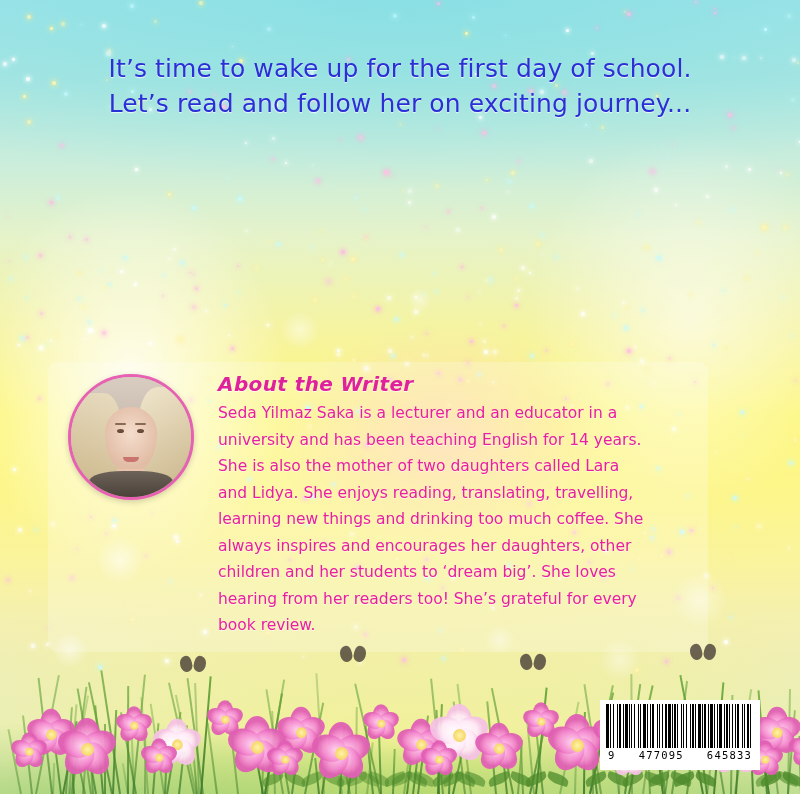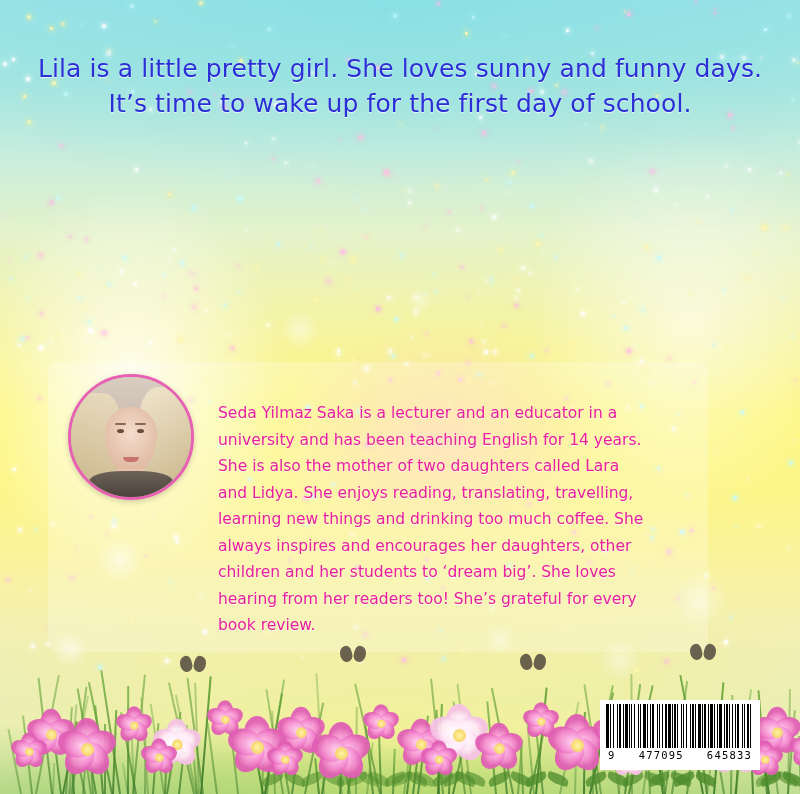--- a/index.html
+++ b/index.html
@@ -714,22 +714,22 @@
       <div class="sp gold" style="width: 1.7px; height: 1.7px; left: 713px; top: 379px; opacity: 0.47;"></div>
       <div class="sp" style="width: 4.4px; height: 4.4px; left: 354px; top: 625px; opacity: 0.44;"></div>
       <div class="sp pink" style="width: 1.9px; height: 1.9px; left: 596px; top: 27px; opacity: 0.61;"></div>
       <div class="sp" style="width: 1.4px; height: 1.4px; left: 330px; top: 263px; opacity: 0.6;"></div>
       <div class="sp" style="width: 1.5px; height: 1.5px; left: 788px; top: 547px; opacity: 0.42;"></div>
       <div class="sp" style="width: 3.3px; height: 3.3px; left: 605px; top: 549px; opacity: 0.83;"></div>
       <div class="sp aqua" style="width: 3.3px; height: 3.3px; left: 131px; top: 90px; opacity: 0.83;"></div>
     </div>
 
   <div class="blurb">
-    <div>Lila is a little pretty girl. She loves sunny and funny days.</div>
     <div>It’s time to wake up for the first day of school.</div>
+    <div>Let’s read and follow her on exciting journey...</div>
   </div>
 
   <div class="author-panel"></div>
 
   <div class="author-photo">
     <div class="photo-art">
       <div class="ph-bg"></div>
       <div class="ph-wall"></div>
       <div class="ph-hair-l"></div>
       <div class="ph-hair-r"></div>
@@ -737,20 +737,21 @@
       <div class="ph-brow l"></div>
       <div class="ph-brow r"></div>
       <div class="ph-eye l"></div>
       <div class="ph-eye r"></div>
       <div class="ph-mouth"></div>
       <div class="ph-neck"></div>
       <div class="ph-top"></div>
     </div>
   </div>
 
+  <div class="about-title">About the Writer</div>
   <div class="about-body">Seda Yilmaz Saka is a lecturer and an educator in a university and has been teaching English for 14 years. She is also the mother of two daughters called Lara and Lidya. She enjoys reading, translating, travelling, learning new things and drinking too much coffee. She always inspires and encourages her daughters, other children and her students to ‘dream big’. She loves hearing from her readers too! She’s grateful for every book review.</div>
 
   <div class="flower-band">
     <div class="grass"></div>
     <div id="flora">
         <div class="stem" style="height: 105px; left: 787px; transform: rotate(1.1deg); opacity: 0.47;"></div>
         <div class="stem" style="height: 31px; left: 52px; transform: rotate(2.2deg); opacity: 0.39;"></div>
         <div class="stem" style="height: 90px; left: 68px; transform: rotate(4.8deg); opacity: 0.43;"></div>
         <div class="stem" style="height: 60px; left: 412px; transform: rotate(7.2deg); opacity: 0.79;"></div>
         <div class="stem" style="height: 43px; left: 452px; transform: rotate(12.3deg); opacity: 0.85;"></div>

